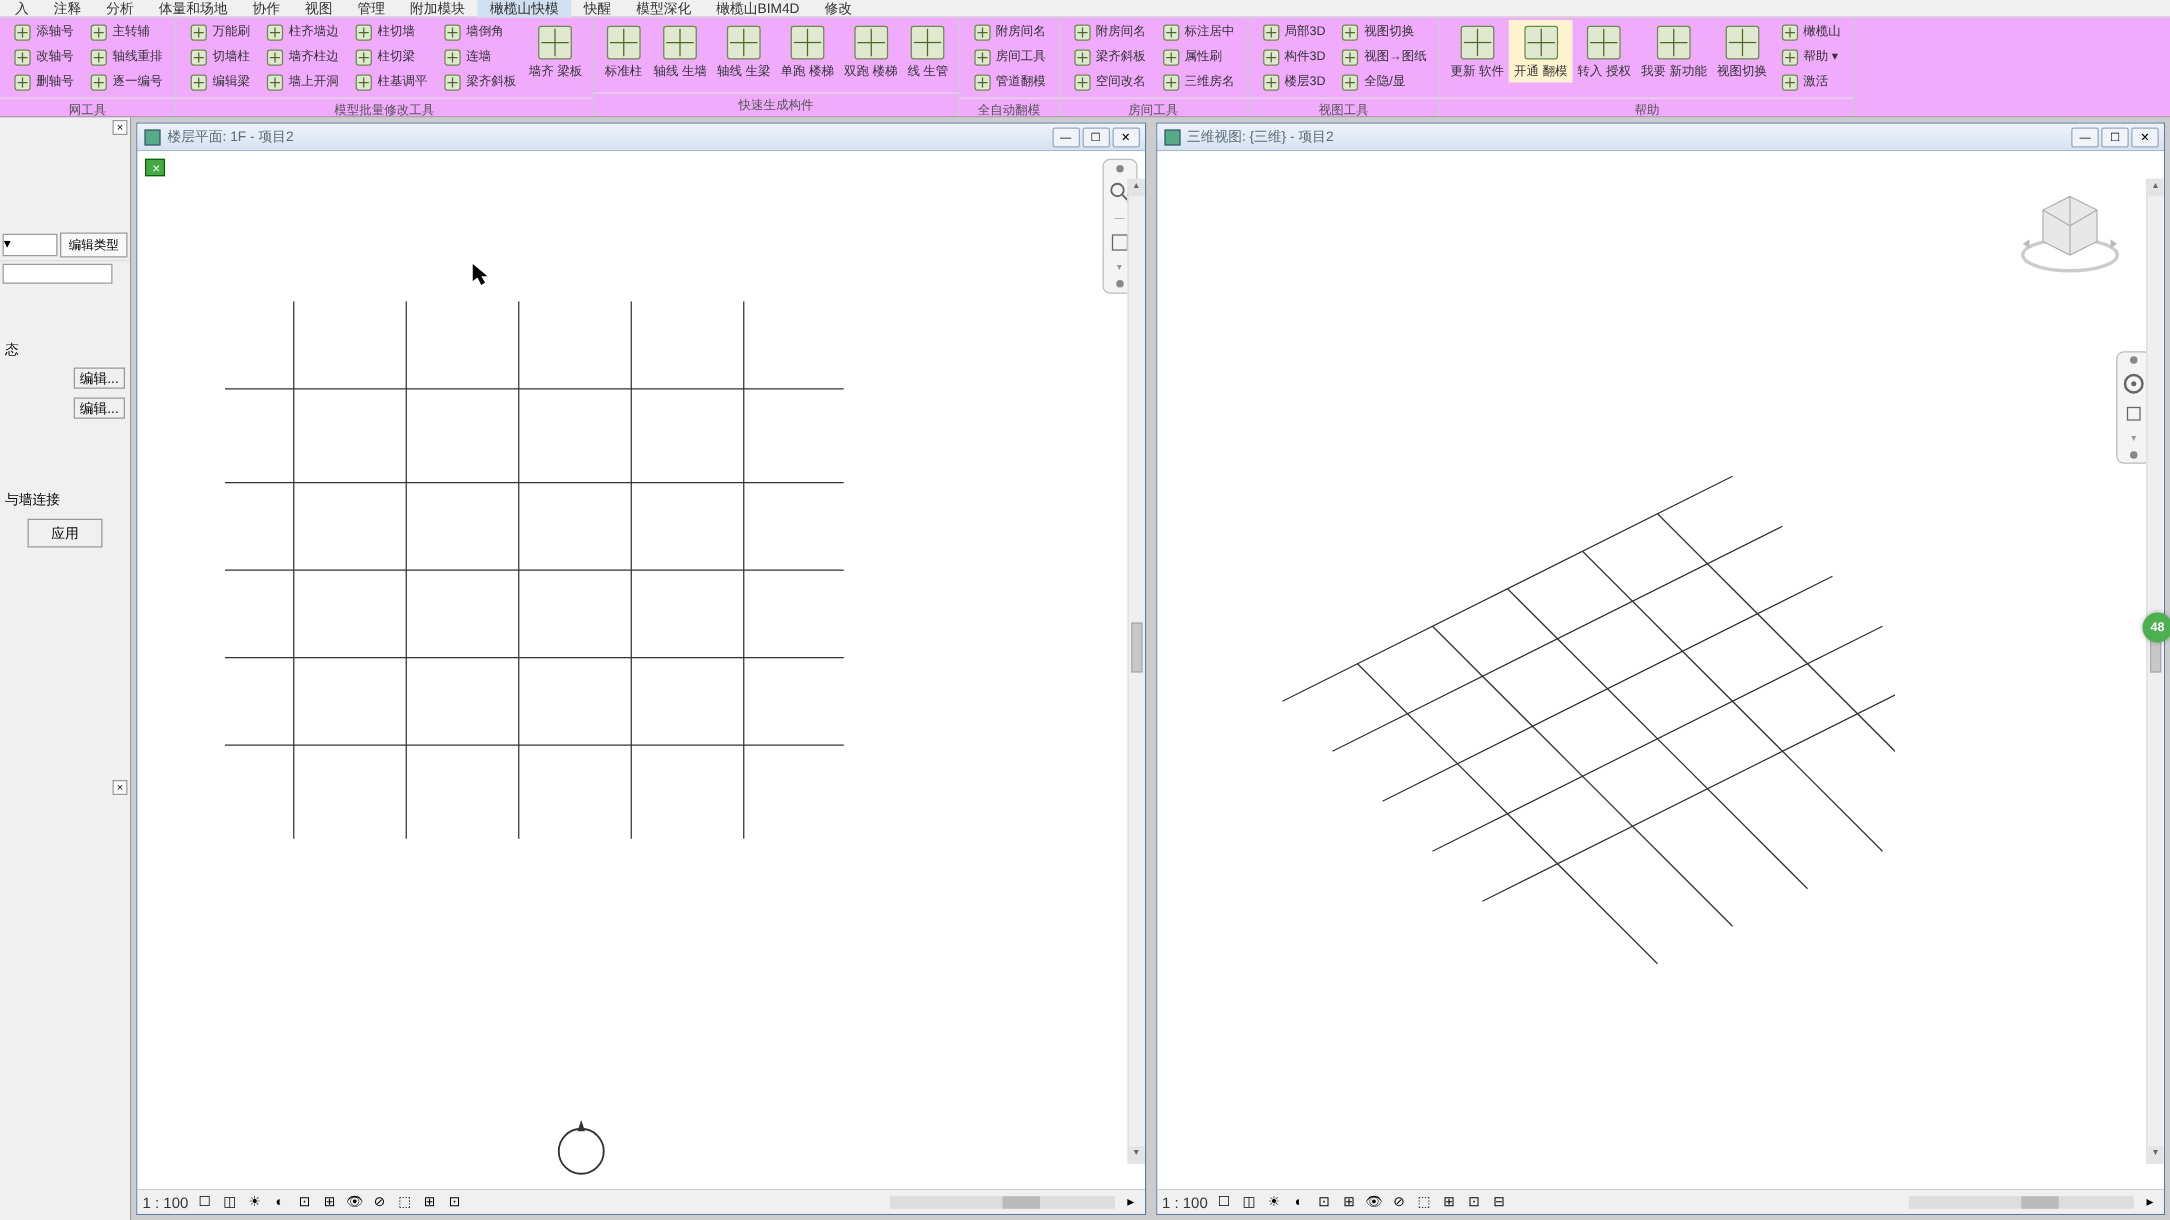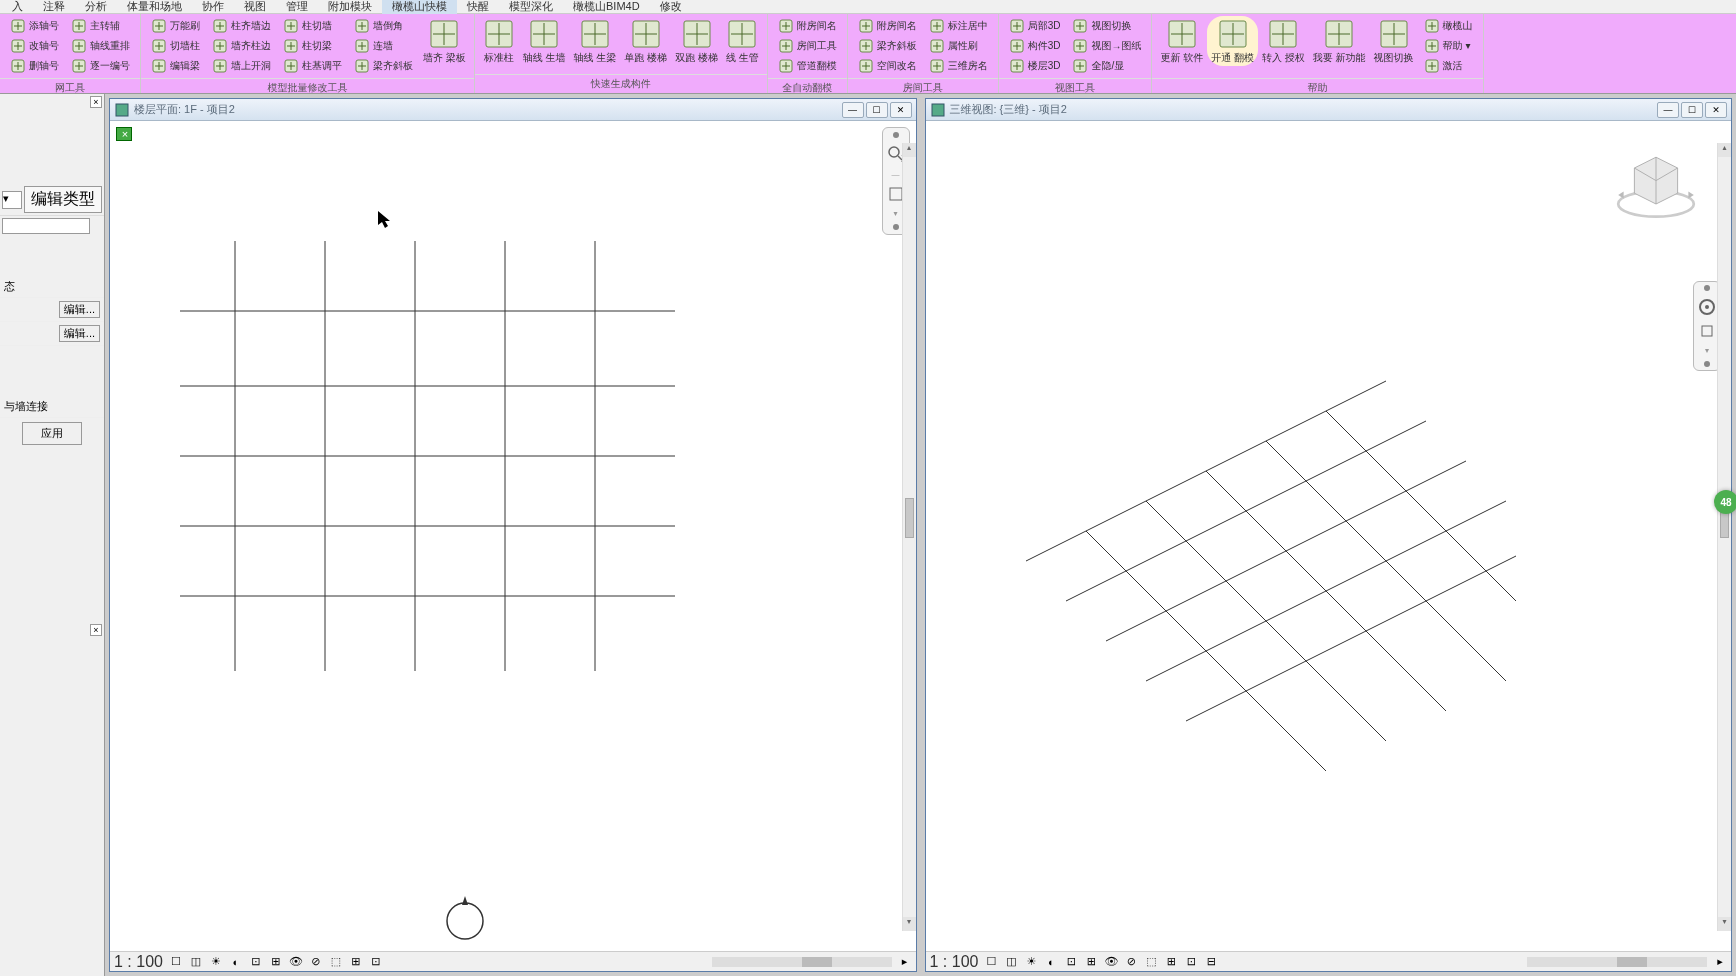--- a/index.html
+++ b/index.html
@@ -24,37 +24,37 @@
 .ribbon-label { font-size: 10px; text-align: center; line-height: 12px; color: #333; }
 
 
 .main { display: flex; height: calc(976px - 94px); }
 
 
 .left-panel { width: 105px; background: #f0f0f0; border-right: 1px solid #999; position: relative; }
 .left-panel .close-btn { position: absolute; top: 2px; right: 2px; width: 12px; height: 12px; font-size: 9px; text-align: center; cursor: pointer; border: 1px solid #999; background: #fff; }
 .panel-row { display: flex; align-items: center; padding: 2px; border-bottom: 1px solid #ddd; }
 .panel-dropdown { flex: 1; height: 18px; border: 1px solid #999; background: #fff; }
-.panel-btn { padding: 2px 6px; border: 1px solid #999; background: #f8f8f8; margin-left: 2px; cursor: pointer; font-size: 16px; }
+.panel-btn { padding: 2px 6px; border: 1px solid #999; background: #f8f8f8; margin-left: 2px; cursor: pointer; font-size: 10px; }
 .panel-textbox { width: 88px; height: 16px; border: 1px solid #999; background: #fff; margin: 2px; }
 .panel-item { padding: 3px 4px; font-size: 10px; border-bottom: 1px solid #eee; display:flex; justify-content:space-between;}
 .panel-item-btn { border: 1px solid #999; padding: 0 4px; background: #f0f0f0; cursor: pointer; }
 .apply-btn { display: block; margin: 4px auto; padding: 3px 18px; border: 1px solid #999; background: #f0f0f0; cursor: pointer; }
 
 
 .views { flex: 1; display: flex; gap: 8px; padding: 4px; background: #ccc; }
 .view-window { flex: 1; display: flex; flex-direction: column; background: #fff; border: 1px solid #5a7ca8; position: relative; }
 .view-title { height: 22px; background: linear-gradient(#eef3fa,#d5e2f0); display: flex; align-items: center; padding: 0 4px; border-bottom: 1px solid #a8b8c8; }
 .view-title-icon { width: 16px; height: 16px; margin-right: 4px; display:inline-flex; align-items:center; justify-content:center;}
 .view-title-text { flex: 1; color: #5a6a7a; font-size: 11px; }
 .view-title-btns { display: flex; gap: 2px; }
 .view-title-btns span { width: 22px; height: 16px; border: 1px solid #9ab; background: #f0f4f8; text-align: center; font-size: 9px; line-height: 14px; cursor: pointer; border-radius: 2px; }
 .view-canvas { flex: 1; background: #fff; position: relative; overflow: hidden; }
 .view-statusbar { height: 20px; background: #f0f0f0; border-top: 1px solid #ccc; display: flex; align-items: center; padding: 0 4px; gap: 6px; }
-.view-statusbar .scale { font-size: 16px; color: #333; }
+.view-statusbar .scale { font-size: 12px; color: #333; }
 .status-icon { width: 14px; height: 14px; display: inline-flex; align-items: center; justify-content: center; cursor: pointer; }
 
 
 .nav-widget { position: absolute; top: 6px; right: 6px; width: 28px; background: #f4f4f4; border: 1px solid #bbb; border-radius: 6px; padding: 4px 2px; display: flex; flex-direction: column; align-items: center; gap: 6px; }
 .nav-widget .dot { width: 6px; height: 6px; border-radius: 50%; background: #888; }
 .viewcube { position: absolute; top: 20px; right: 30px; width: 90px; height: 90px; }
 .steering { position: absolute; top: 160px; right: 10px; width: 28px; height: 90px; background: #f4f4f4; border: 1px solid #bbb; border-radius: 6px; display: flex; flex-direction: column; align-items: center; justify-content: space-around; }
 
 
 .plan-grid line { stroke: #333; stroke-width: 1; }
@@ -552,21 +552,21 @@
           <span class="ribbon-icon-lg">
             <svg width="28" height="28">
               <rect x="1" y="1" width="26" height="26" fill="#e0e8d0" stroke="#6a8a4a" rx="2"></rect>
               <line x1="3" y1="14" x2="25" y2="14" stroke="#4a6a2a"></line>
               <line x1="14" y1="3" x2="14" y2="25" stroke="#4a6a2a"></line>
             </svg>
           </span>
           <span class="ribbon-label">更新
 软件</span>
         </div>
-        <div class="ribbon-btn-large" style="background: rgb(255, 243, 208); border-radius: 16px;">
+        <div class="ribbon-btn-large" style="background: rgb(255, 243, 208);">
           <span class="ribbon-icon-lg">
             <svg width="28" height="28">
               <rect x="1" y="1" width="26" height="26" fill="#e0e8d0" stroke="#6a8a4a" rx="2"></rect>
               <line x1="3" y1="14" x2="25" y2="14" stroke="#4a6a2a"></line>
               <line x1="14" y1="3" x2="14" y2="25" stroke="#4a6a2a"></line>
             </svg>
           </span>
           <span class="ribbon-label">开通
 翻模</span>
         </div>

